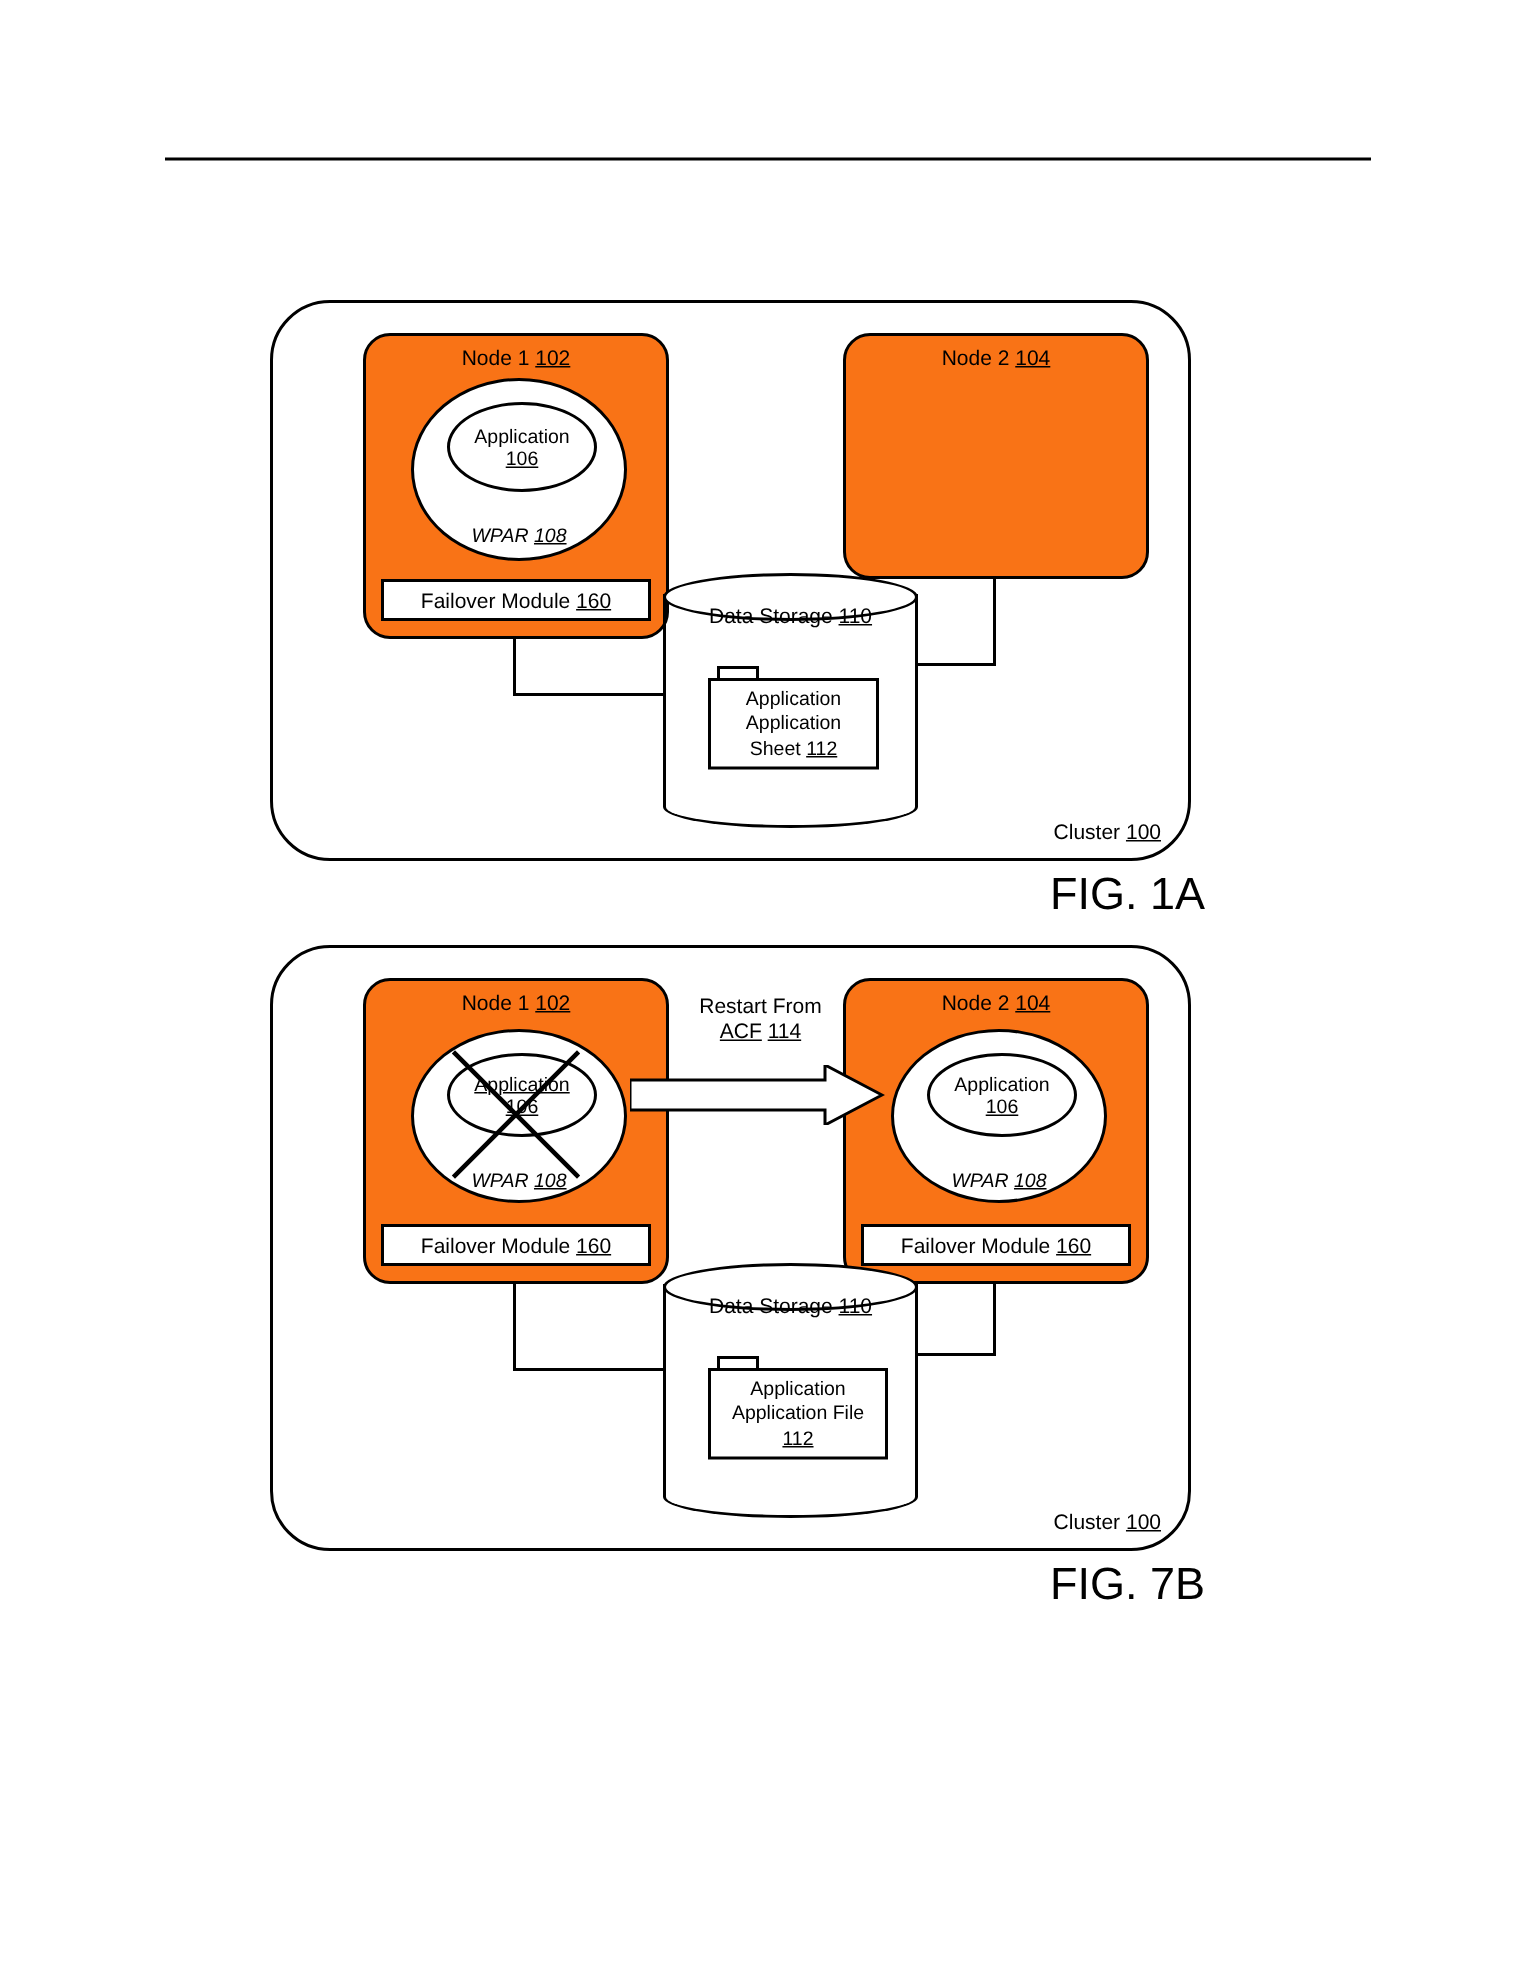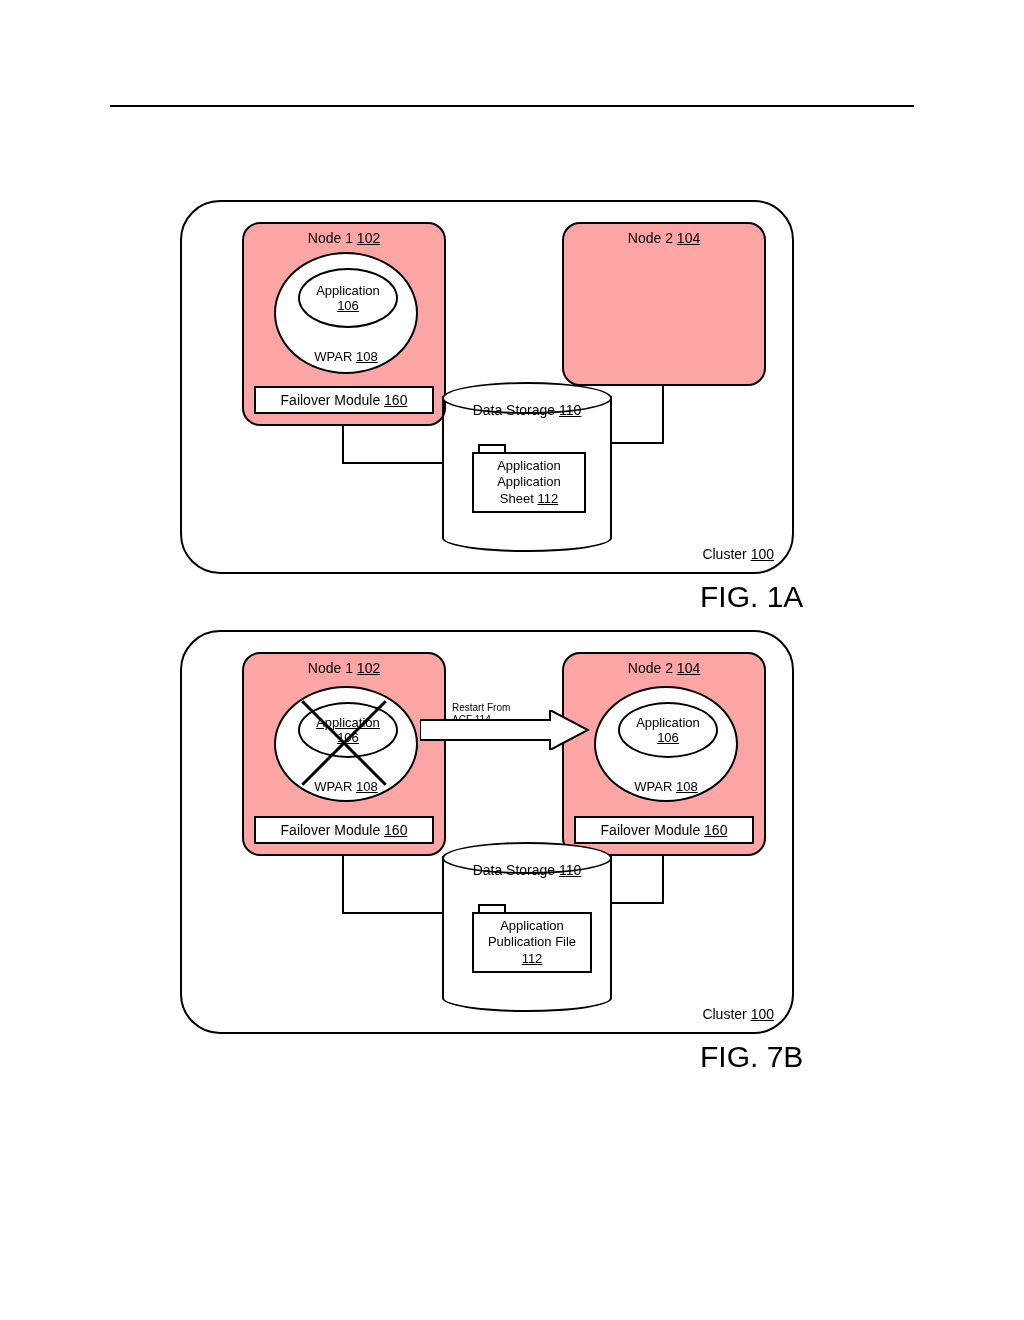--- a/index.html
+++ b/index.html
@@ -48,39 +48,40 @@
   .fig-label {
     position: absolute;
     font-size: 30px;
   }
 
   
   .node-box {
     position: absolute;
     border: 2px solid #000;
     border-radius: 18px;
-    background: #fca5a5;
+    background: #f97316;
   }
   .node-title {
     text-align: center;
     font-size: 14px;
     margin-top: 6px;
   }
 
   .wpar-oval {
     position: absolute;
     border: 2px solid #000;
     border-radius: 50%;
     background: #fff;
     text-align: center;
   }
   .wpar-label {
     position: absolute;
     left: 0; right: 0;
     font-size: 13px;
+    font-style: italic;
   }
   .app-oval {
     position: absolute;
     border: 2px solid #000;
     border-radius: 50%;
     background: #fff;
     display: flex;
     flex-direction: column;
     justify-content: center;
     align-items: center;
@@ -163,24 +164,23 @@
   }
   .xmark::before { transform: translateX(-50%) rotate(45deg); }
   .xmark::after  { transform: translateX(-50%) rotate(-45deg); }
 
   
   .restart-arrow {
     position: absolute;
   }
   .restart-label {
     position: absolute;
-    text-align: left;
-    font-size: 10px;
+    text-align: center;
+    font-size: 14px;
     line-height: 1.2;
-    margin-top: 40px;
   }
 </style>
 </head>
 <body>
 
 <div class="page">
 
   <div class="hr"></div>
 
   <div class="cluster-frame" style="left:180px; top:200px; width:610px; height:370px;">
@@ -317,21 +317,21 @@
     <div class="cylinder" style="left:260px; top:210px; width:170px; height:170px;">
       <div class="cyl-body" style="top:14px; bottom:0;"></div>
       <div class="cyl-top"></div>
       <div class="cyl-title">
         <span>Data Storage</span>
         <span class="uline">110</span>
       </div>
       <div class="acf-tab" style="left:36px; top:62px;"></div>
       <div class="acf-box" style="left:30px; top:70px; width:104px;">
         <div>Application</div>
-        <div>Publication File</div>
+        <div>Application File</div>
         <div class="uline">112</div>
       </div>
     </div>
 
     <div class="vline" style="left:160px; top:222px; height:58px;"></div>
     <div class="hline" style="left:160px; top:280px; width:100px;"></div>
 
     <div class="vline" style="left:480px; top:222px; height:48px;"></div>
     <div class="hline" style="left:430px; top:270px; width:52px;"></div>
   </div>

